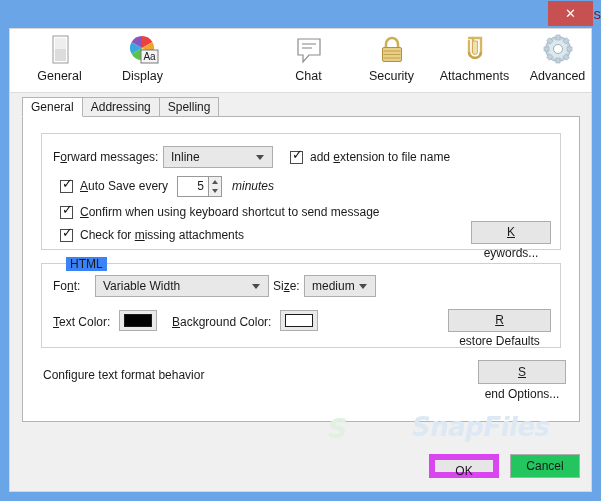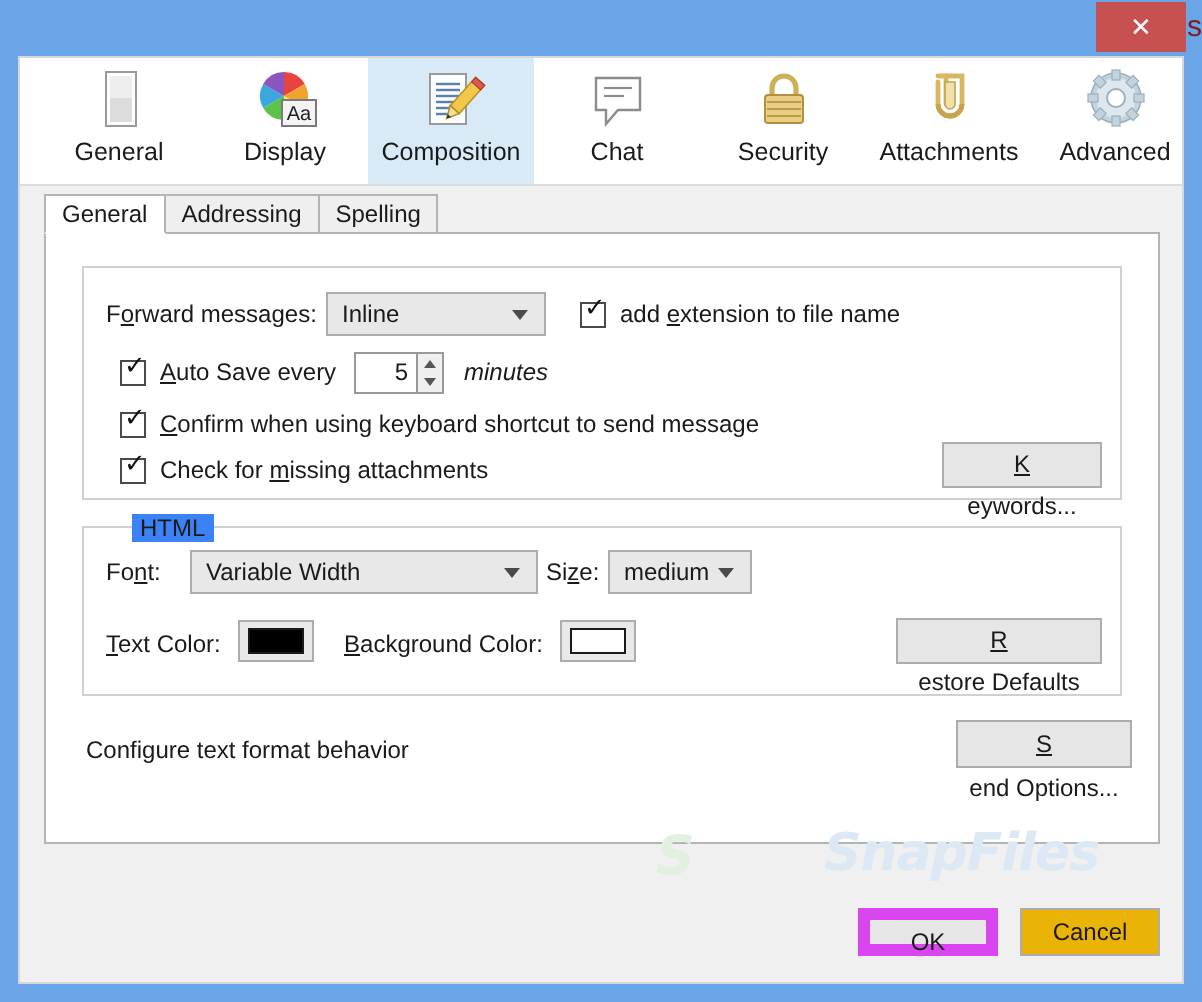--- a/index.html
+++ b/index.html
@@ -356,21 +356,21 @@
     line-height: 22px;
     text-align: center;
     cursor: pointer;
   }
   #cancel-button {
     position: absolute;
     left: 500px;
     top: 425px;
     width: 70px;
     height: 24px;
-    background: #eab308;
+    background: #22c55e;
     border: 1px solid #adadad;
     box-sizing: border-box;
     font-size: 12px;
     line-height: 22px;
     text-align: center;
     cursor: pointer;
   }
 </style>
 </head>
 <body>
@@ -410,42 +410,20 @@
               <path d="M0,0 L-10.4,6 A12,12 0 0,1 -10.4,-6 Z" fill="#3aa8dd"></path>
               <path d="M0,0 L-10.4,-6 A12,12 0 0,1 0,-12 Z" fill="#8a55c0"></path>
             </g>
             <rect x="15" y="16" width="17" height="13" fill="#f4f4f4" stroke="#7a7a7a" stroke-width="1"></rect>
             <text x="23.5" y="26" font-family="Liberation Sans, sans-serif" font-size="10" fill="#222" text-anchor="middle">Aa</text>
           </svg>
         </div>
         <div class="tool-label">Display</div>
       </div>
 
-      <div class="tool-item selected" style="left:174px">
-        <div class="tool-icon">
-          <svg width="34" height="32" viewBox="0 0 34 32">
-            <rect x="6" y="3" width="18" height="25" fill="#fdfdfd" stroke="#9a9a9a" stroke-width="1"></rect>
-            <g stroke="#5a7fb0" stroke-width="1.2">
-              <line x1="9" y1="8" x2="21" y2="8"></line>
-              <line x1="9" y1="11" x2="21" y2="11"></line>
-              <line x1="9" y1="14" x2="21" y2="14"></line>
-              <line x1="9" y1="17" x2="18" y2="17"></line>
-              <line x1="9" y1="20" x2="21" y2="20"></line>
-              <line x1="9" y1="23" x2="16" y2="23"></line>
-            </g>
-            <g transform="rotate(42 22 16)">
-              <rect x="19.5" y="3" width="6" height="19" fill="#f2c84b" stroke="#b89321" stroke-width="0.8"></rect>
-              <polygon points="19.5,22 25.5,22 22.5,28" fill="#f0dfa8" stroke="#b89321" stroke-width="0.8"></polygon>
-              <polygon points="21.3,26 23.7,26 22.5,28" fill="#333"></polygon>
-              <rect x="19.5" y="3" width="6" height="3" fill="#e05a4a" stroke="#b03a2e" stroke-width="0.6"></rect>
-            </g>
-          </svg>
-        </div>
-        <div class="tool-label">Composition</div>
-      </div>
 
       <div class="tool-item" style="left:340px">
         <div class="tool-icon">
           <svg width="34" height="32" viewBox="0 0 34 32">
             <path d="M11,14 V10 a6,6 0 0,1 12,0 V14" fill="none" stroke="#d9b košt" stroke-width="0"></path>
             <path d="M11,14 V10 a6,6 0 0,1 12,0 V14" fill="none" stroke="#cfae55" stroke-width="2.6"></path>
             <rect x="7.5" y="13.5" width="19" height="14" rx="1.5" fill="#e8cf85" stroke="#b3913c" stroke-width="1"></rect>
             <g stroke="#bd9c46" stroke-width="0.9">
               <line x1="8.5" y1="17" x2="25.5" y2="17"></line>
               <line x1="8.5" y1="20.5" x2="25.5" y2="20.5"></line>

